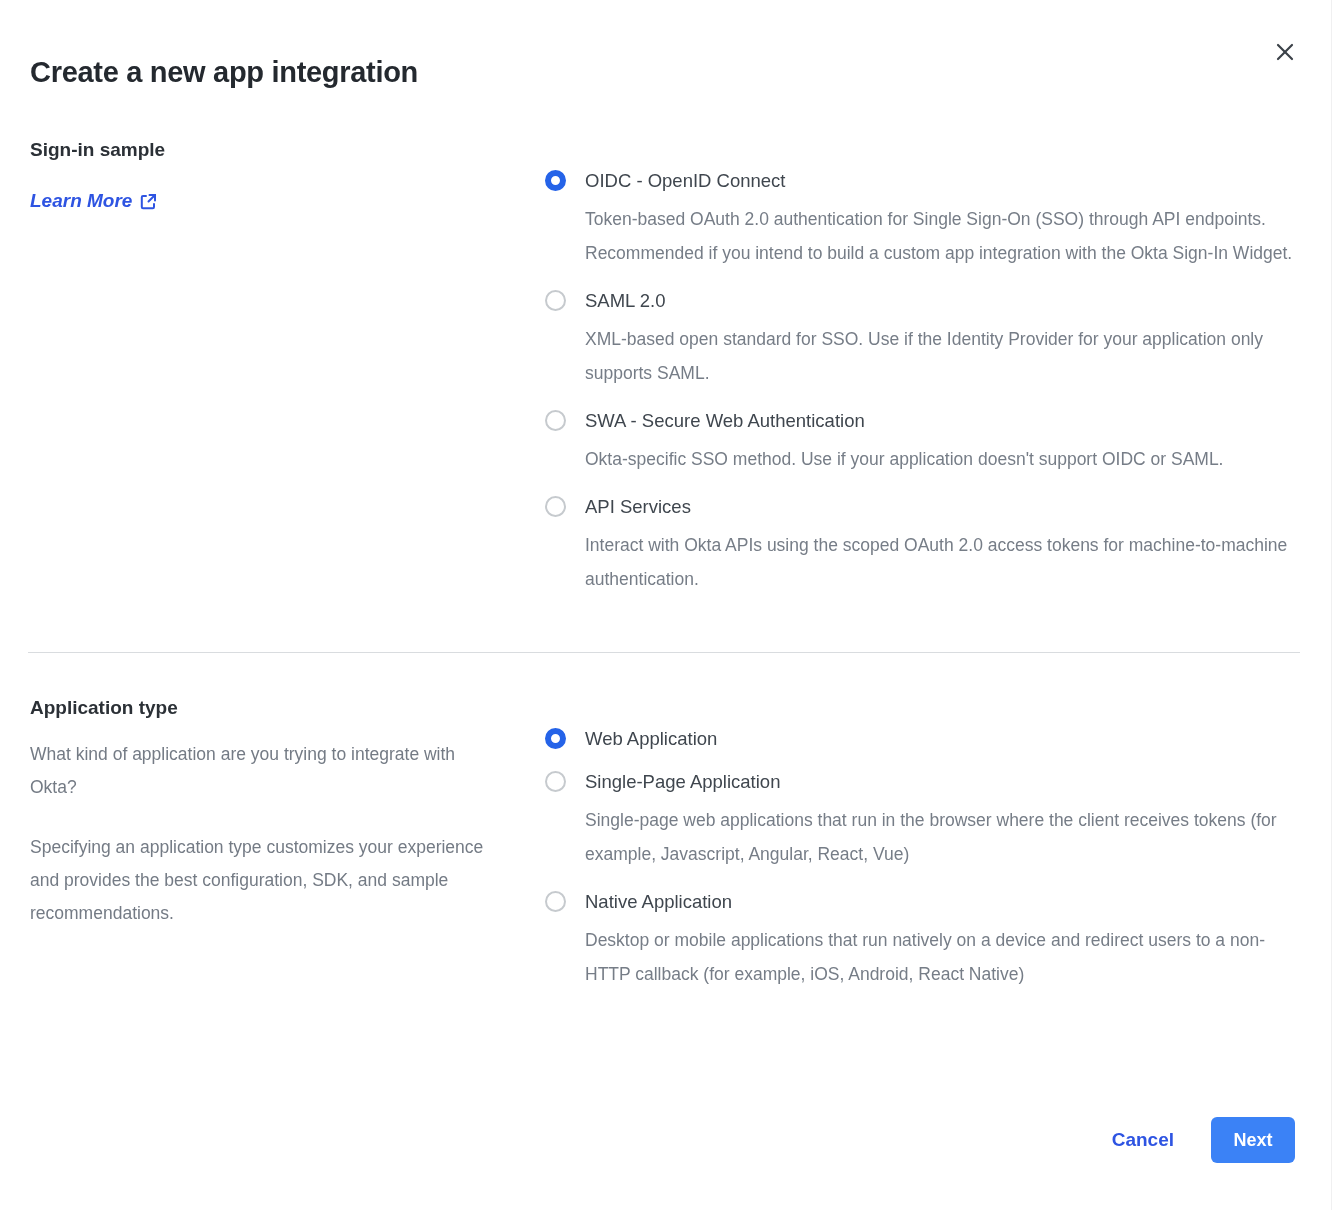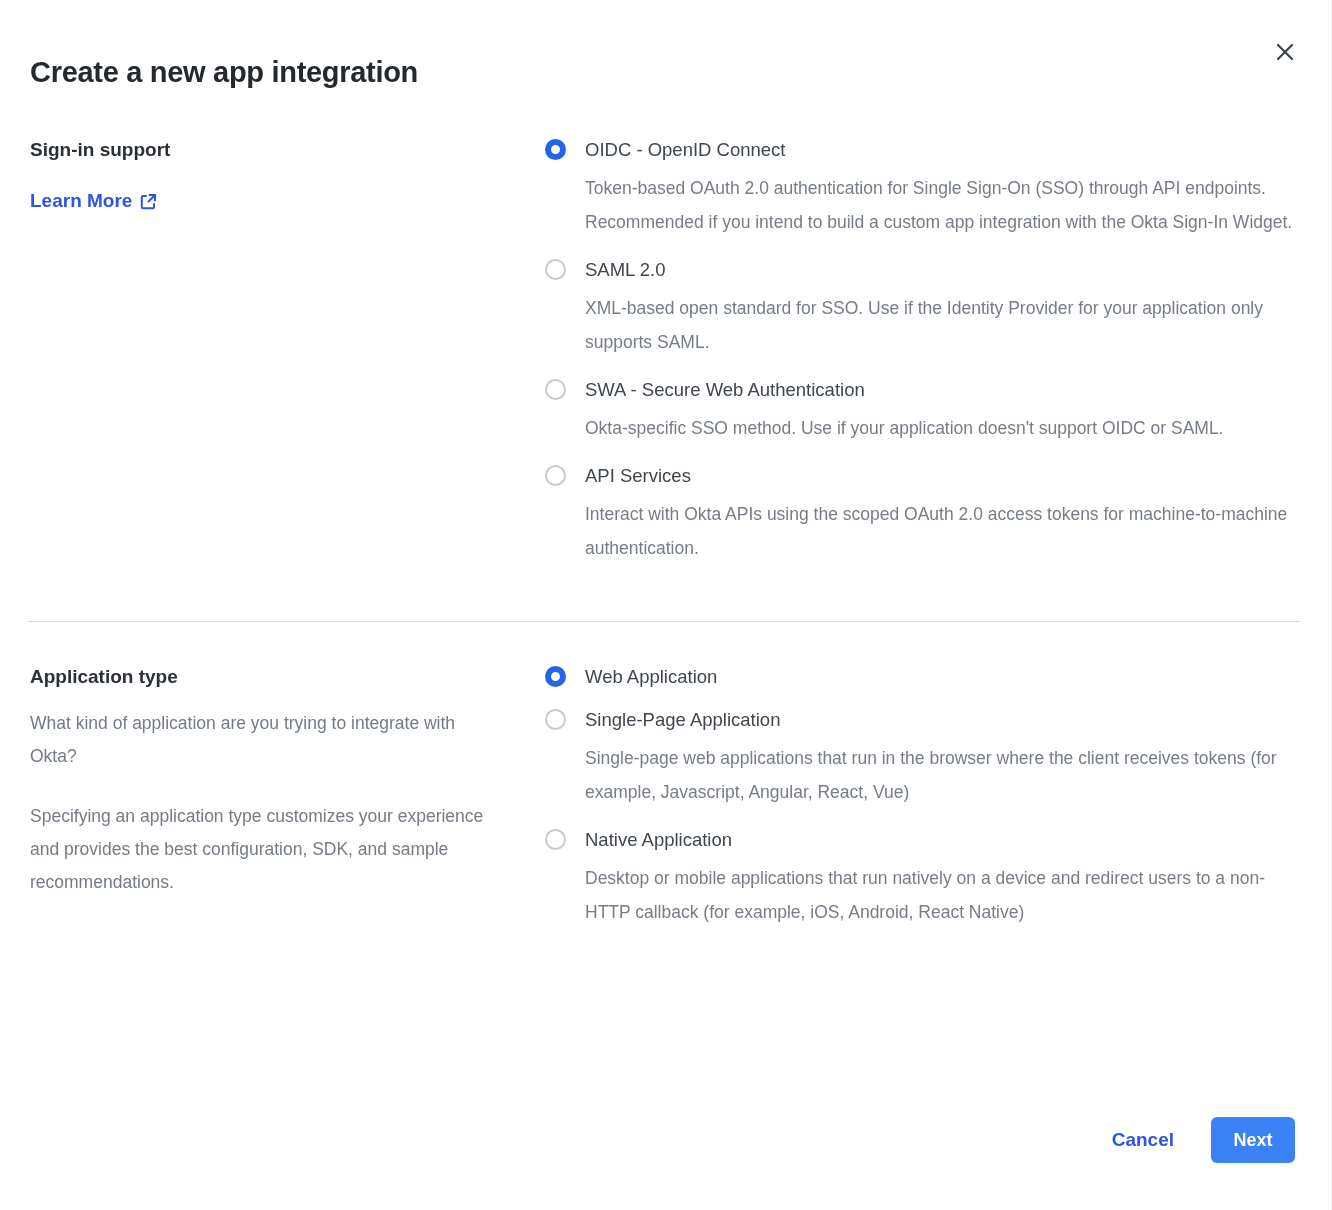--- a/index.html
+++ b/index.html
@@ -36,37 +36,38 @@
     display: flex;
     align-items: flex-start;
   }
   .row-signin { margin-top: 48px; }
   .row-apptype { margin-top: 42px; }
   .col-left {
     width: 515px;
     flex-shrink: 0;
     padding-right: 30px;
   }
-  .col-right { flex: 1; }
+  .col-right { flex: 1; margin-top: 31px; }
   .section-label {
     font-size: 19px;
     font-weight: 700;
     color: #2b3036;
     line-height: 25px;
   }
   .learn-more {
     display: inline-flex;
     align-items: center;
     gap: 8px;
     margin-top: 26px;
     font-size: 19px;
     font-weight: 600;
     color: #2e54e2;
     text-decoration: none;
     line-height: 25px;
+    font-style: italic;
   }
   .learn-more svg { display: block; margin-top: 2px; }
   .left-para {
     font-size: 17.5px;
     line-height: 33px;
     color: #747b85;
     max-width: 475px;
   }
   .left-para + .left-para { margin-top: 27px; }
   .col-left .left-para:first-of-type { margin-top: 18px; }
@@ -148,21 +149,21 @@
         <line x1="3" y1="3" x2="17" y2="17" stroke="#3c4249" stroke-width="2.2" stroke-linecap="round"></line>
         <line x1="17" y1="3" x2="3" y2="17" stroke="#3c4249" stroke-width="2.2" stroke-linecap="round"></line>
       </svg>
     </span>
   </button>
 
   <h1 class="page-title">Create a new app integration</h1>
 
   <div class="row row-signin">
     <div class="col-left">
-      <div class="section-label">Sign-in support</div>
+      <div class="section-label">Sign-in sample</div>
       <a class="learn-more" href="#">
         <span>Learn More</span>
         <span>
           <svg width="17" height="17" viewBox="0 0 17 17" fill="none">
             <path d="M6 3 H3 a1.2 1.2 0 0 0 -1.2 1.2 V14 a1.2 1.2 0 0 0 1.2 1.2 H12.8 A1.2 1.2 0 0 0 14 14 V11" stroke="#2e54e2" stroke-width="2" stroke-linecap="round"></path>
             <path d="M9.5 2 H15 V7.5" stroke="#2e54e2" stroke-width="2" stroke-linecap="round"></path>
             <line x1="15" y1="2" x2="8.5" y2="8.5" stroke="#2e54e2" stroke-width="2" stroke-linecap="round"></line>
           </svg>
         </span>
       </a>

